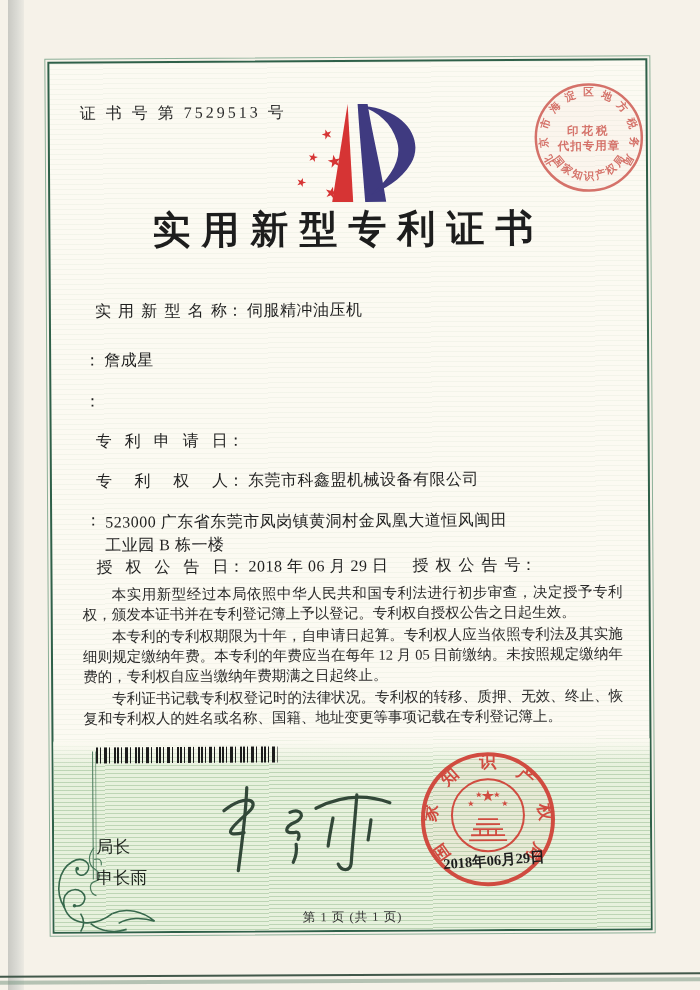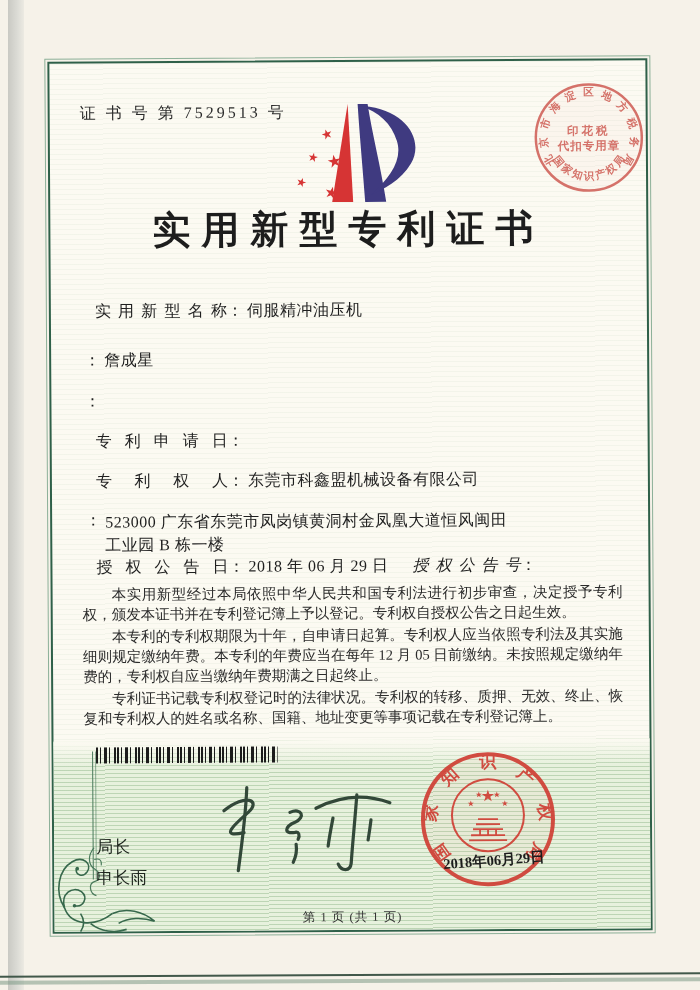--- a/index.html
+++ b/index.html
@@ -39,21 +39,21 @@
     font-size:38px;font-weight:bold;letter-spacing:11px;color:#1d1d1d;}
 
   .frow{position:absolute;left:33px;font-size:16px;display:flex;align-items:flex-start;color:#1f1f1f;}
   .flabel{display:inline-block;width:132px;text-align:justify;text-align-last:justify;flex:none;margin-left:11px;}
   .fcolon{flex:none;width:20px;}
   .fvalue{letter-spacing:.5px;}
   .fvalue.addr{width:412px;line-height:1.45;}
   .frow.r0{top:238px}.frow.r1{top:287px}.frow.r2{top:328px}.frow.r3{top:368px}
   .frow.r4{top:408px}.frow.r5{top:447px}.frow.r6{top:494px}
   .frow .sub{position:absolute;left:316px;top:0;display:flex;}
-  .frow .sub .flabel{width:108px;font-style:italic;}
+  .frow .sub .flabel{width:108px;}
 
   .paras{position:absolute;left:30px;top:521px;width:540px;
     font-size:14.5px;line-height:20px;text-align:justify;color:#2b2b2b;}
   .paras p{margin:0;text-indent:2em;}
   .paras p+p{margin-top:2px;}
 
   .barcode{position:absolute;left:42px;top:684px;width:182px;height:16px;
     background:repeating-linear-gradient(90deg,
       #1c1c1c 0 2px,transparent 2px 4px,#1c1c1c 4px 5px,transparent 5px 8px,
       #1c1c1c 8px 11px,transparent 11px 13px,#1c1c1c 13px 14px,transparent 14px 18px,

